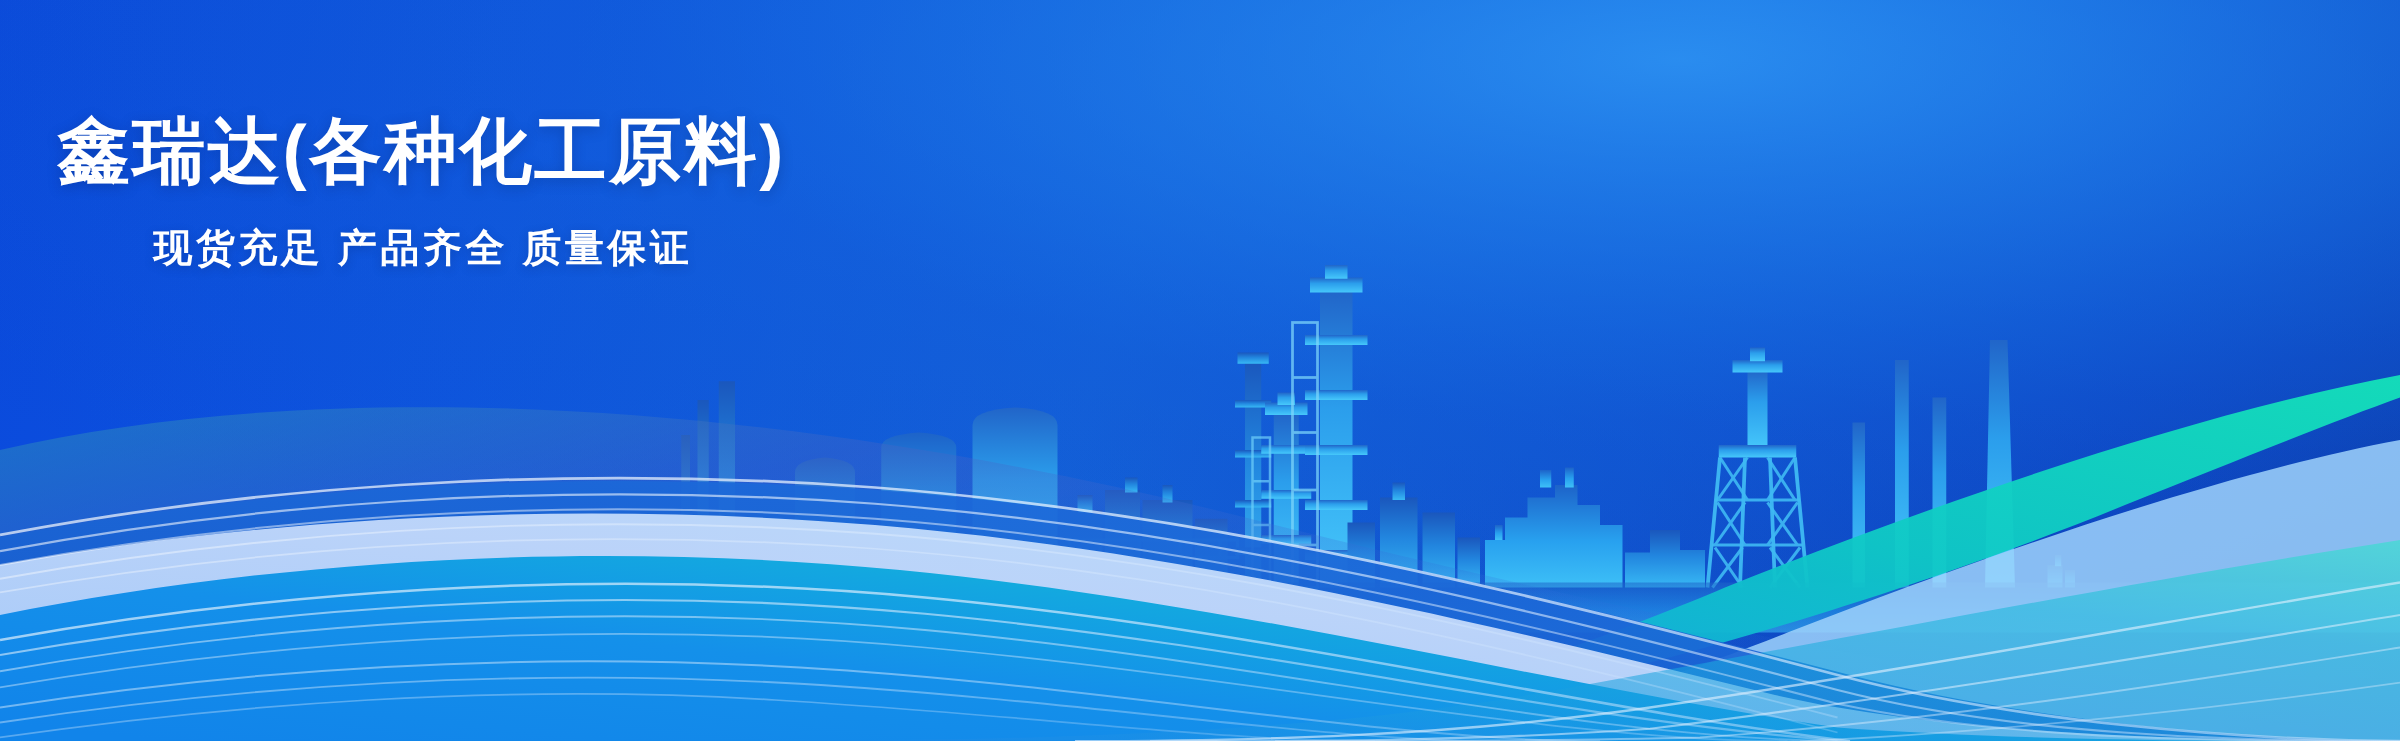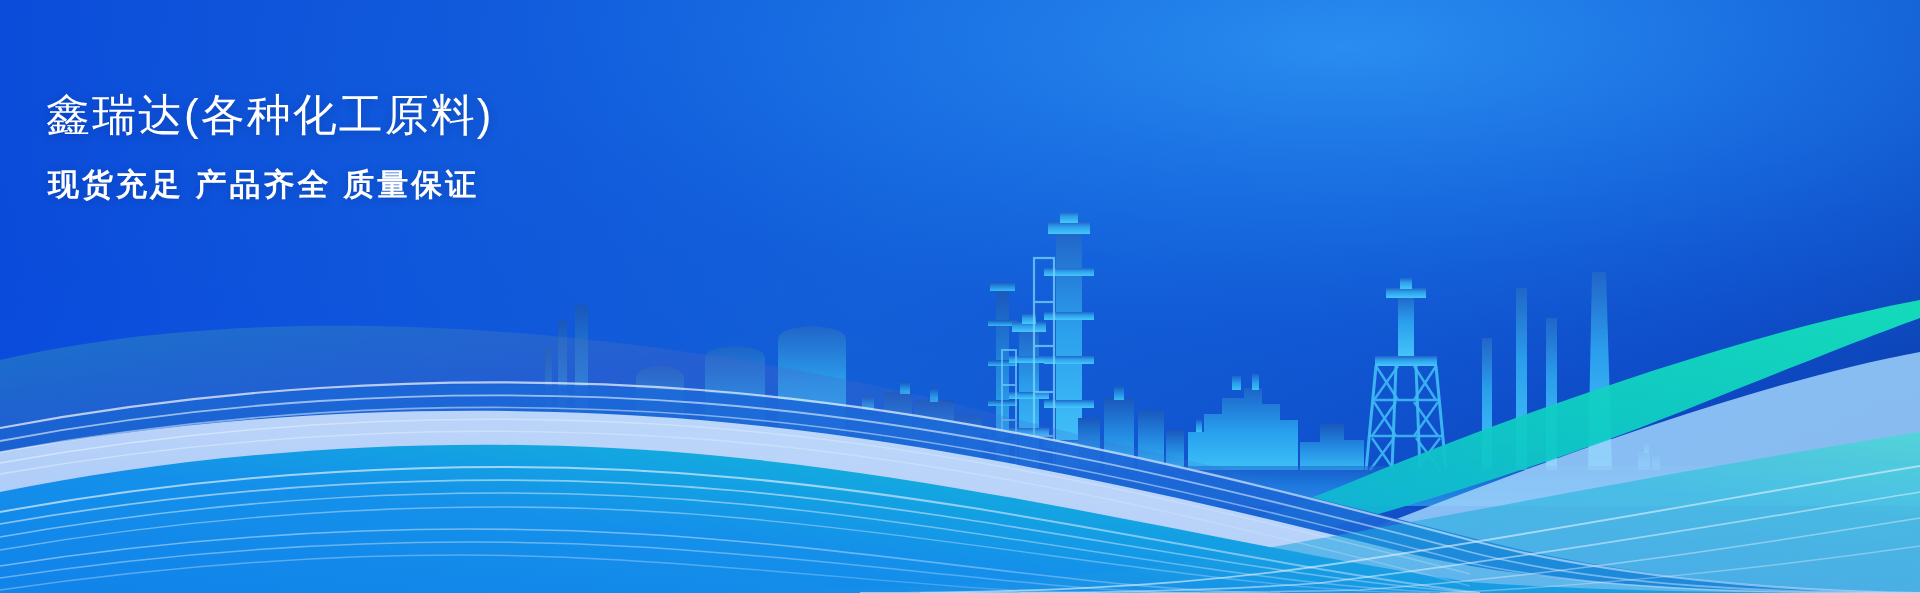--- a/index.html
+++ b/index.html
@@ -21,37 +21,38 @@
 
   
   .copy{
     position:absolute;
     left:46px;
     top:92px;
     z-index:6;
     color:#ffffff;
   }
   .headline{
-    font-size:44px;
+    font-size:58px;
     line-height:1.04;
-    font-weight:400;
+    font-weight:700;
     letter-spacing:2px;
     color:#ffffff;
     margin:0;
     white-space:nowrap;
     text-shadow:0 2px 10px rgba(3,30,90,.28);
   }
   .subhead{
     margin:26px 0 0 2px;
     font-size:31px;
     font-weight:700;
     letter-spacing:3px;
     color:#ffffff;
     white-space:nowrap;
     text-shadow:0 2px 8px rgba(3,30,90,.25);
+    text-align:center;
   }
   .tagline{
     margin:22px 0 0 2px;
     font-size:21px;
     font-weight:400;
     letter-spacing:1.5px;
     color:#eef4ff;
     white-space:nowrap;
     opacity:.96;
   }

